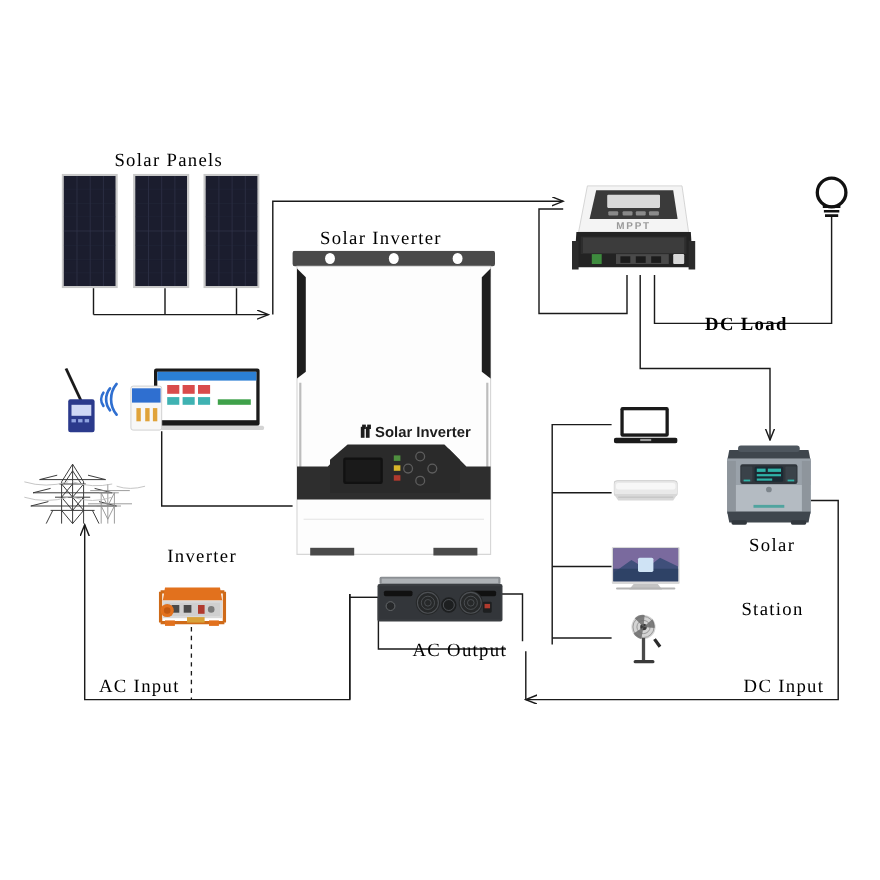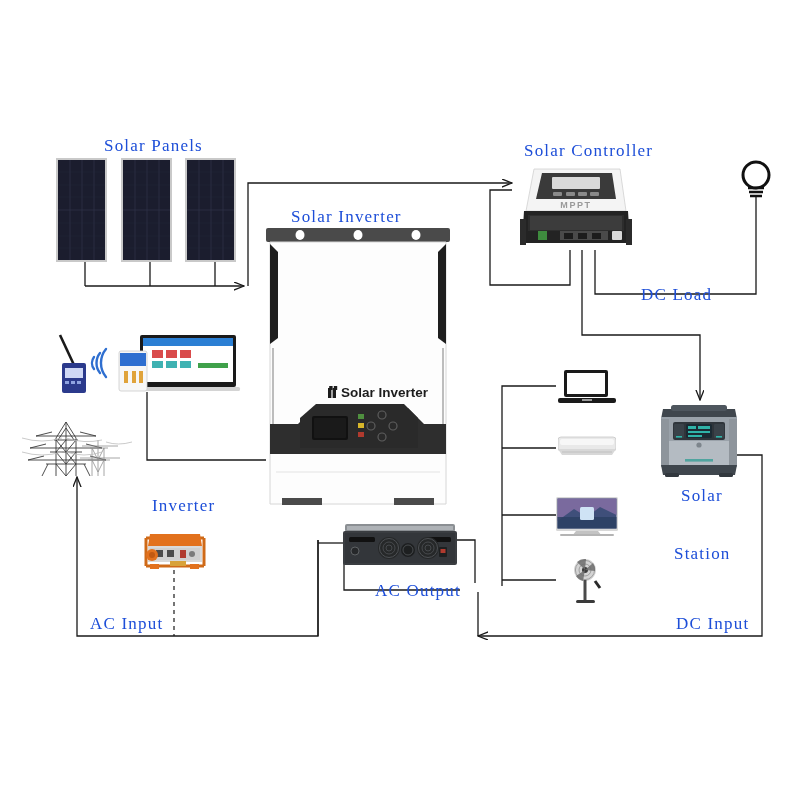--- a/index.html
+++ b/index.html
@@ -1,21 +1,21 @@
 <!DOCTYPE html>
 <html><head>
 <meta charset="utf-8">
 <title>Solar Inverter System Diagram</title>
 <style>
   html,body{margin:0;padding:0;background:#ffffff;}
   body{width:800px;height:800px;overflow:hidden;
        font-family:"Liberation Serif","DejaVu Serif",serif;}
   #canvas{position:relative;width:800px;height:800px;background:#fff;}
   svg.layer{position:absolute;left:0;top:0;width:800px;height:800px;}
-  .lbl{position:absolute;color:#1d4ed8;letter-spacing:1.2px;
+  .lbl{position:absolute;color:#000000;letter-spacing:1.2px;
        font-family:"Liberation Serif","DejaVu Serif",serif;white-space:nowrap;}
   .lbl.big{font-size:17px;}
   .dev{position:absolute;}
 </style>
 </head>
 <body>
 
 <div id="canvas">
 
   <svg class="layer" viewBox="0 0 800 800">
@@ -165,21 +165,20 @@
         <rect x="66" y="68" width="9" height="6"></rect>
         <rect x="80" y="68" width="9" height="6"></rect>
       </g>
       <rect x="26" y="66" width="9" height="9" fill="#3e8b3e"></rect>
       <rect x="100" y="66" width="10" height="9" rx="1" fill="#d8d8d8"></rect>
 
       <path d="M8,54 L14,54 L14,80 L8,80 Z" fill="#2b2b2b"></path>
       <path d="M114,54 L120,54 L120,80 L114,80 Z" fill="#2b2b2b"></path>
     </svg>
   </div>
-  <div class="lbl big" style="left:524px;top:141px;">Solar Controller</div>
 
   <div class="dev" style="left:40px;top:333px;width:208px;height:62px;">
     <svg width="208" height="62" viewBox="0 0 208 62">
 
       <path d="M20,2 L34,32" stroke="#1a1a1a" stroke-width="2.6" fill="none"></path>
 
       <rect x="22" y="30" width="24" height="30" rx="2" fill="#2b3a8c"></rect>
       <rect x="25" y="35" width="18" height="10" fill="#cfd8f5"></rect>
       <g fill="#8fa3e0">
         <rect x="25" y="48" width="4" height="3"></rect>
@@ -388,17 +387,17 @@
       <rect x="28" y="56" width="28" height="2.6" fill="#2f9c93" opacity="0.75"></rect>
 
       <path d="M4,62 L80,62 L78,72 L6,72 Z" fill="#3f464d"></path>
       <rect x="8" y="70" width="14" height="4" rx="1.5" fill="#32383e"></rect>
       <rect x="62" y="70" width="14" height="4" rx="1.5" fill="#32383e"></rect>
     </svg>
   </div>
   <div class="lbl big" style="left:681px;top:486px;">Solar</div>
   <div class="lbl big" style="left:674px;top:505px;margin-top:39px;">Station</div>
 
-  <div class="lbl big" style="left:641px;top:285px;">DC Load</div>
+  <div class="lbl big" style="left:641px;top:285px;font-weight:bold;">DC Load</div>
   <div class="lbl big" style="left:90px;top:614px;">AC Input</div>
   <div class="lbl big" style="left:676px;top:614px;">DC Input</div>
 
 </div>
 
 </body></html>

